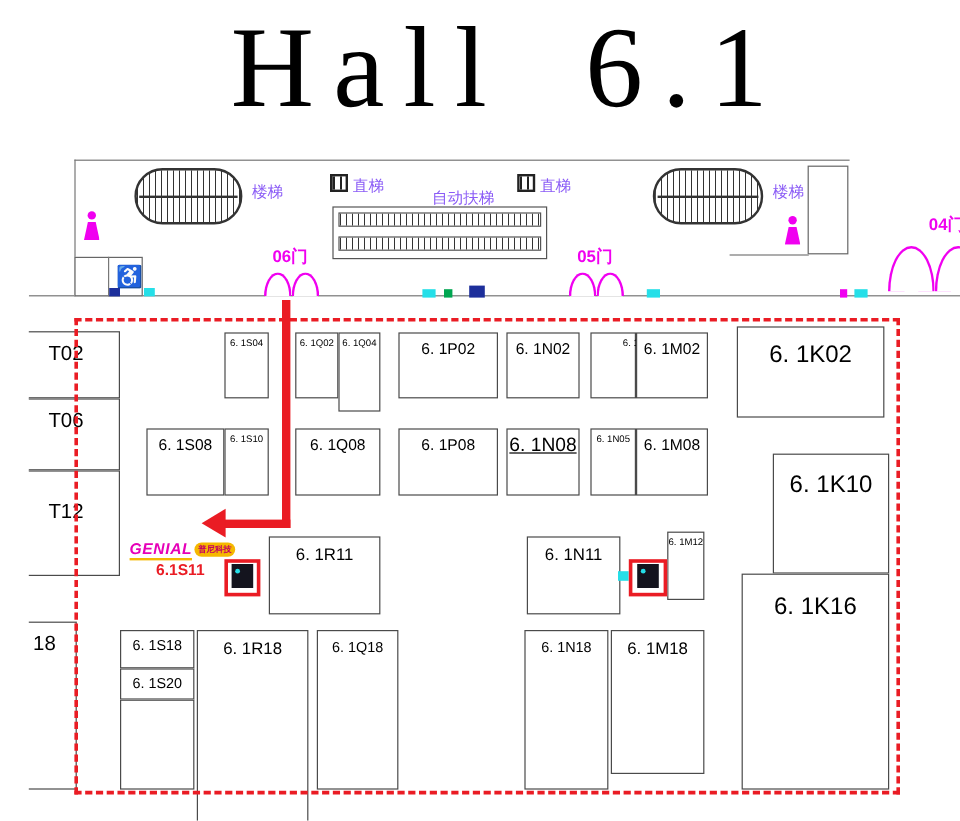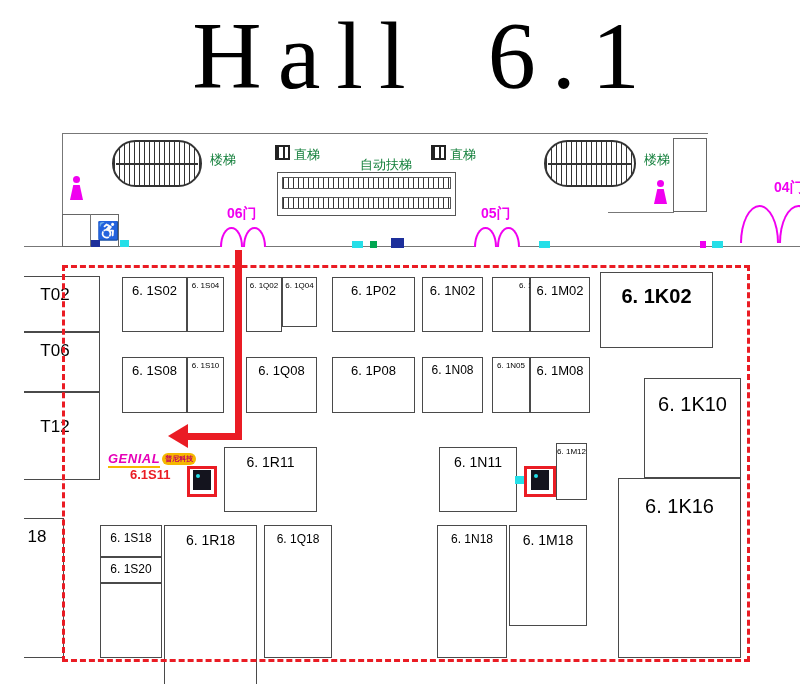--- a/index.html
+++ b/index.html
@@ -19,21 +19,21 @@
   
   .stadium { box-sizing:border-box; border:2px solid #333; border-radius:26px; overflow:hidden; z-index:2;
              background-image:repeating-linear-gradient(90deg,#333 0,#333 1px,transparent 1px,transparent 5px); }
   .stadium .mid { position:absolute; left:2px; right:2px; top:50%; height:2px; margin-top:-1px; background:#333; }
 
   
   .esc { box-sizing:border-box; border:1.5px solid #555; background:#fff; z-index:2; }
   .esc .bar { position:absolute; left:4px; right:4px; height:12px; box-sizing:border-box; border:1px solid #555;
               background-image:repeating-linear-gradient(90deg,#333 0,#333 1px,transparent 1px,transparent 5px); }
 
-  .cn { color:#15803d; font-size:13px; white-space:nowrap; z-index:3; }
+  .cn { color:#8b5cf6; font-size:13px; white-space:nowrap; z-index:3; }
 
   .elevbox { box-sizing:border-box; width:15px; height:15px; border:2px solid #222; z-index:3;
              background-image:repeating-linear-gradient(90deg,#222 0,#222 2px,transparent 2px,transparent 6px); }
 
   
   .gate-label { color:#f000f0; font-weight:bold; font-size:14px; white-space:nowrap; z-index:3; }
   .arch { box-sizing:border-box; border:2.5px solid #f000f0; border-bottom:none;
           border-radius:50% 50% 0 0 / 100% 100% 0 0; background:#fff; z-index:2; }
 
   
@@ -125,64 +125,61 @@
   <div class="t gate-label" style="left:750px;top:179px;">04门</div>
   <div class="t arch" style="left:716px;top:205px;width:39px;height:38px;"></div>
   <div class="t arch" style="left:755px;top:205px;width:39px;height:38px;"></div>
 
   <div class="t dashed" style="left:38px;top:265px;width:688px;height:397px;"></div>
 
   <div id="booths">
       <div class="booth" style="left: -14px; top: 276px; width: 90px; height: 56px;">
         <span style="font-size: 17px; padding-top: 8px;">T02</span>
       </div>
-      <div class="booth" style="left: 98px; top: 277px; width: 65px; height: 55px;">
-        <span style="font-size: 13px; padding-top: 5px;">6. 1S02</span>
-      </div>
       <div class="booth" style="left: 163px; top: 277px; width: 37px; height: 55px;">
         <span style="font-size: 8px; padding-top: 3px;">6. 1S04</span>
       </div>
       <div class="booth" style="left: 222px; top: 277px; width: 36px; height: 55px;">
         <span style="font-size: 8px; padding-top: 3px;">6. 1Q02</span>
       </div>
-      <div class="booth" style="left: 258px; top: 277px; width: 35px; height: 50px;">
+      <div class="booth" style="left: 258px; top: 277px; width: 35px; height: 66px;">
         <span style="font-size: 8px; padding-top: 3px;">6. 1Q04</span>
       </div>
       <div class="booth" style="left: 308px; top: 277px; width: 83px; height: 55px;">
         <span style="font-size: 13px; padding-top: 5px;">6. 1P02</span>
       </div>
       <div class="booth" style="left: 398px; top: 277px; width: 61px; height: 55px;">
         <span style="font-size: 13px; padding-top: 5px;">6. 1N02</span>
       </div>
       <div class="booth" style="left: 468px; top: 277px; width: 38px; height: 55px; padding-left: 26px;">
         <span style="font-size: 8px; padding-top: 3px;">6. 1N01</span>
       </div>
       <div class="booth" style="left: 506px; top: 277px; width: 60px; height: 55px;">
         <span style="font-size: 13px; padding-top: 5px;">6. 1M02</span>
       </div>
-      <div class="booth" style="left: 576px; top: 272px; width: 113px; height: 76px; font-weight: bold;">
+      <div class="booth" style="left: 590px; top: 272px; width: 123px; height: 76px;">
         <span style="font-size: 20px; padding-top: 12px;">6. 1K02</span>
       </div>
       <div class="booth" style="left: -14px; top: 332px; width: 90px; height: 60px;">
         <span style="font-size: 17px; padding-top: 8px;">T06</span>
       </div>
       <div class="booth" style="left: 98px; top: 357px; width: 65px; height: 56px;">
         <span style="font-size: 13px; padding-top: 5px;">6. 1S08</span>
       </div>
       <div class="booth" style="left: 163px; top: 357px; width: 37px; height: 56px;">
         <span style="font-size: 8px; padding-top: 3px;">6. 1S10</span>
       </div>
       <div class="booth" style="left: 222px; top: 357px; width: 71px; height: 56px;">
         <span style="font-size: 13px; padding-top: 5px;">6. 1Q08</span>
       </div>
       <div class="booth" style="left: 308px; top: 357px; width: 83px; height: 56px;">
         <span style="font-size: 13px; padding-top: 5px;">6. 1P08</span>
       </div>
       <div class="booth" style="left: 398px; top: 357px; width: 61px; height: 56px;">
-        <span style="font-size: 12px; padding-top: 5px;">6. 1N08</span>
+        <span style="font-size: 16px; padding-top: 5px; text-decoration: underline;">6. 1N08</span>
       </div>
       <div class="booth" style="left: 468px; top: 357px; width: 38px; height: 56px;">
         <span style="font-size: 8px; padding-top: 3px;">6. 1N05</span>
       </div>
       <div class="booth" style="left: 506px; top: 357px; width: 60px; height: 56px;">
         <span style="font-size: 13px; padding-top: 5px;">6. 1M08</span>
       </div>
       <div class="booth" style="left: 620px; top: 378px; width: 97px; height: 100px;">
         <span style="font-size: 20px; padding-top: 14px;">6. 1K10</span>
       </div>
@@ -213,21 +210,21 @@
       <div class="booth" style="left: 76px; top: 583px; width: 62px; height: 75px;"></div>
       <div class="booth" style="left: 140px; top: 525px; width: 93px; height: 164px;">
         <span style="font-size: 14px; padding-top: 6px;">6. 1R18</span>
       </div>
       <div class="booth" style="left: 240px; top: 525px; width: 68px; height: 133px;">
         <span style="font-size: 12px; padding-top: 6px;">6. 1Q18</span>
       </div>
       <div class="booth" style="left: 413px; top: 525px; width: 70px; height: 133px;">
         <span style="font-size: 12px; padding-top: 6px;">6. 1N18</span>
       </div>
-      <div class="booth" style="left: 485px; top: 525px; width: 78px; height: 101px;">
+      <div class="booth" style="left: 485px; top: 525px; width: 78px; height: 120px;">
         <span style="font-size: 14px; padding-top: 6px;">6. 1M18</span>
       </div>
     </div>
 
   <div id="markers">
       <div class="marker" style="left: 67px; top: 240px; width: 9px; height: 7px; background: rgb(29, 47, 155);"></div>
       <div class="marker" style="left: 96px; top: 240px; width: 9px; height: 7px; background: rgb(37, 223, 232);"></div>
       <div class="marker" style="left: 328px; top: 241px; width: 11px; height: 7px; background: rgb(37, 223, 232);"></div>
       <div class="marker" style="left: 346px; top: 241px; width: 7px; height: 7px; background: rgb(0, 166, 81);"></div>
       <div class="marker" style="left: 367px; top: 238px; width: 13px; height: 10px; background: rgb(29, 47, 155);"></div>

